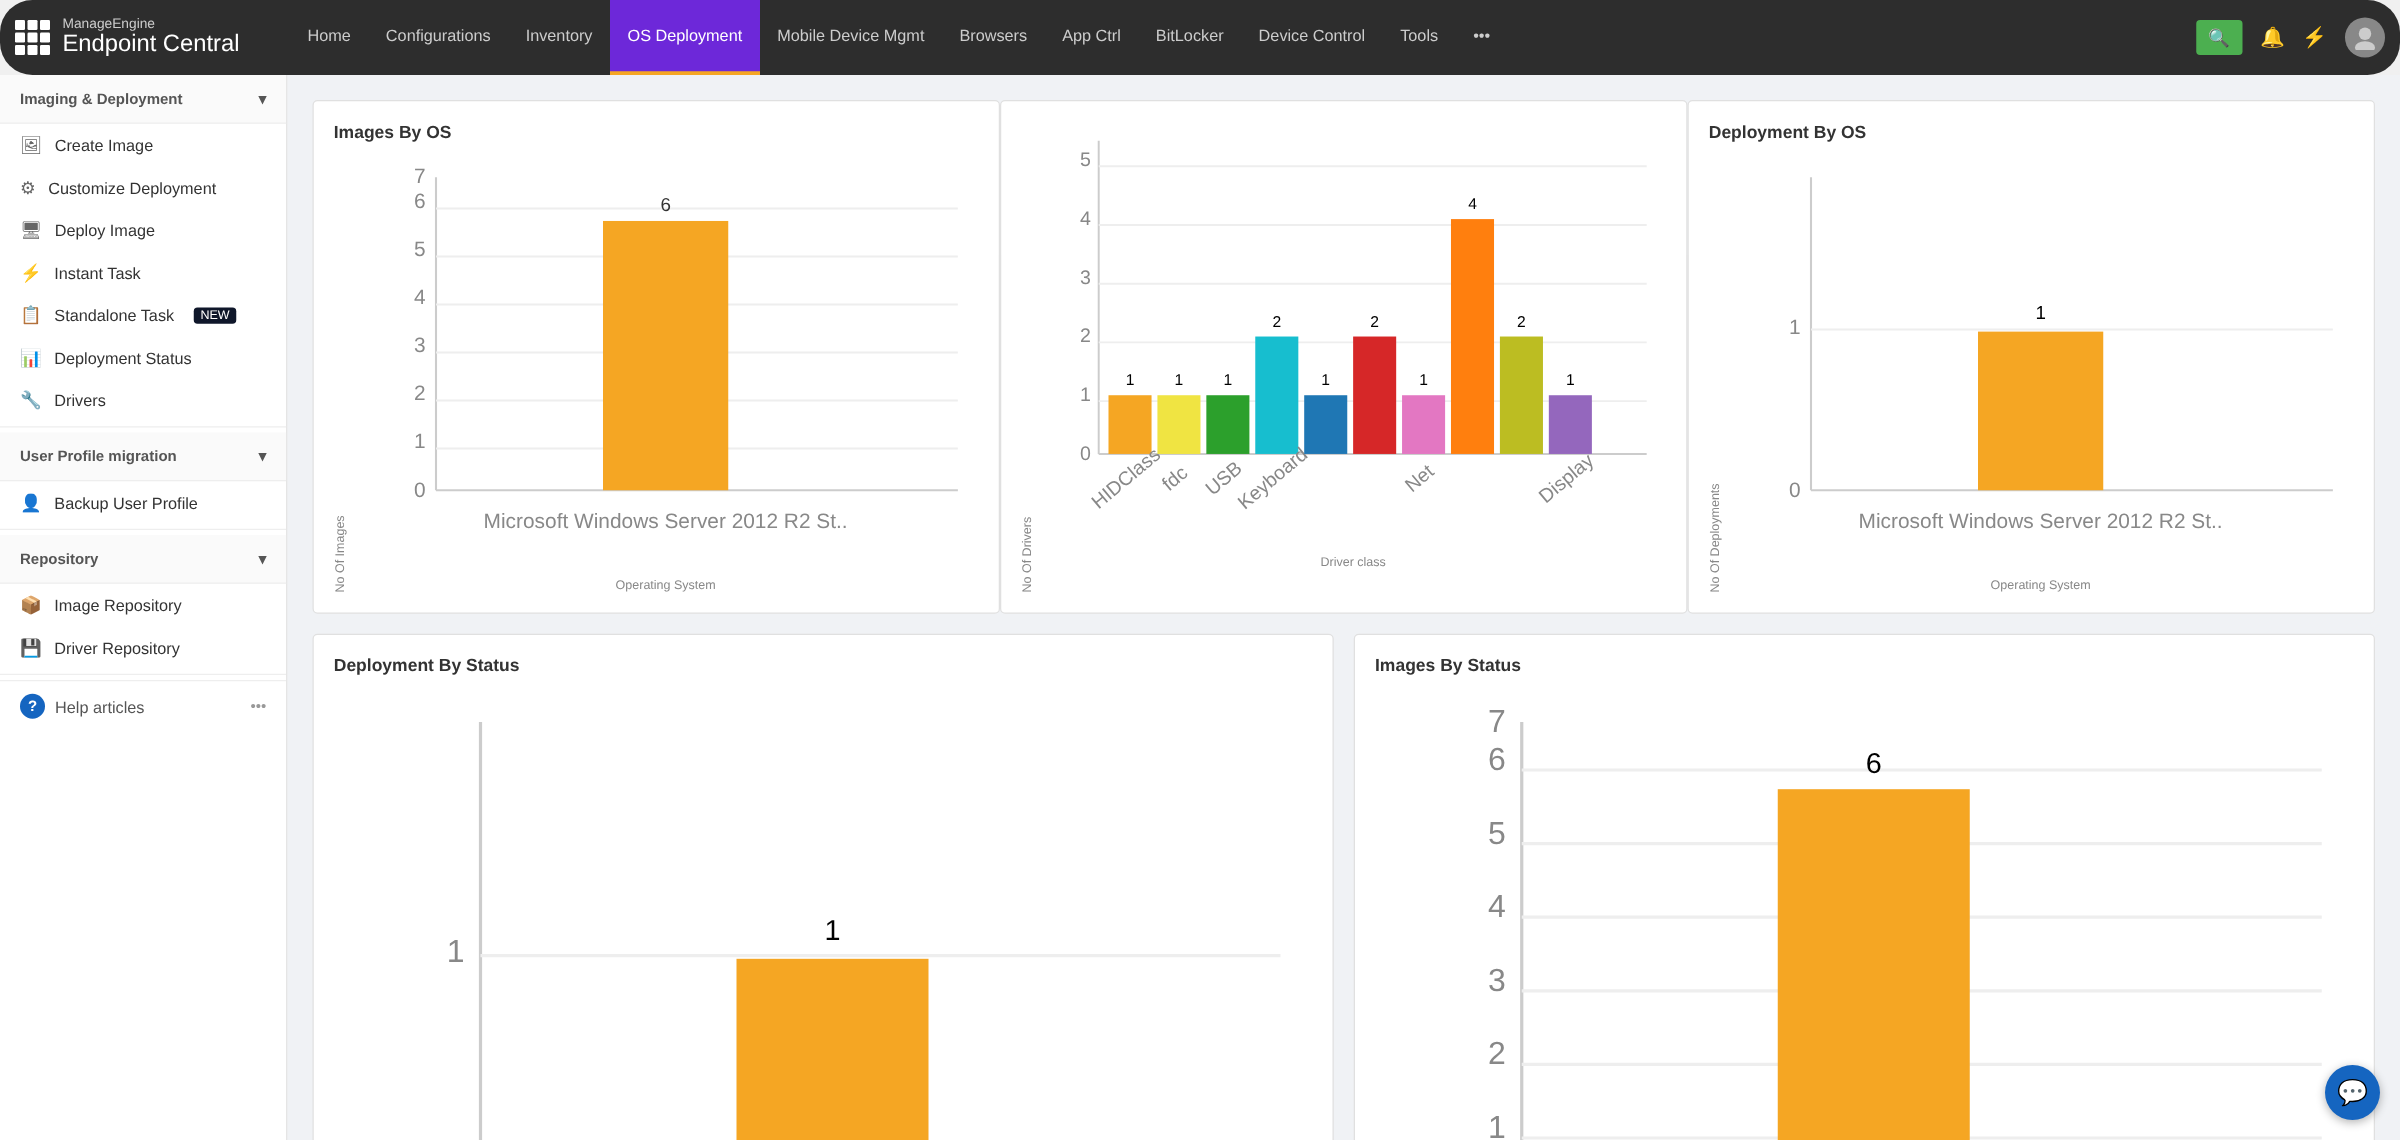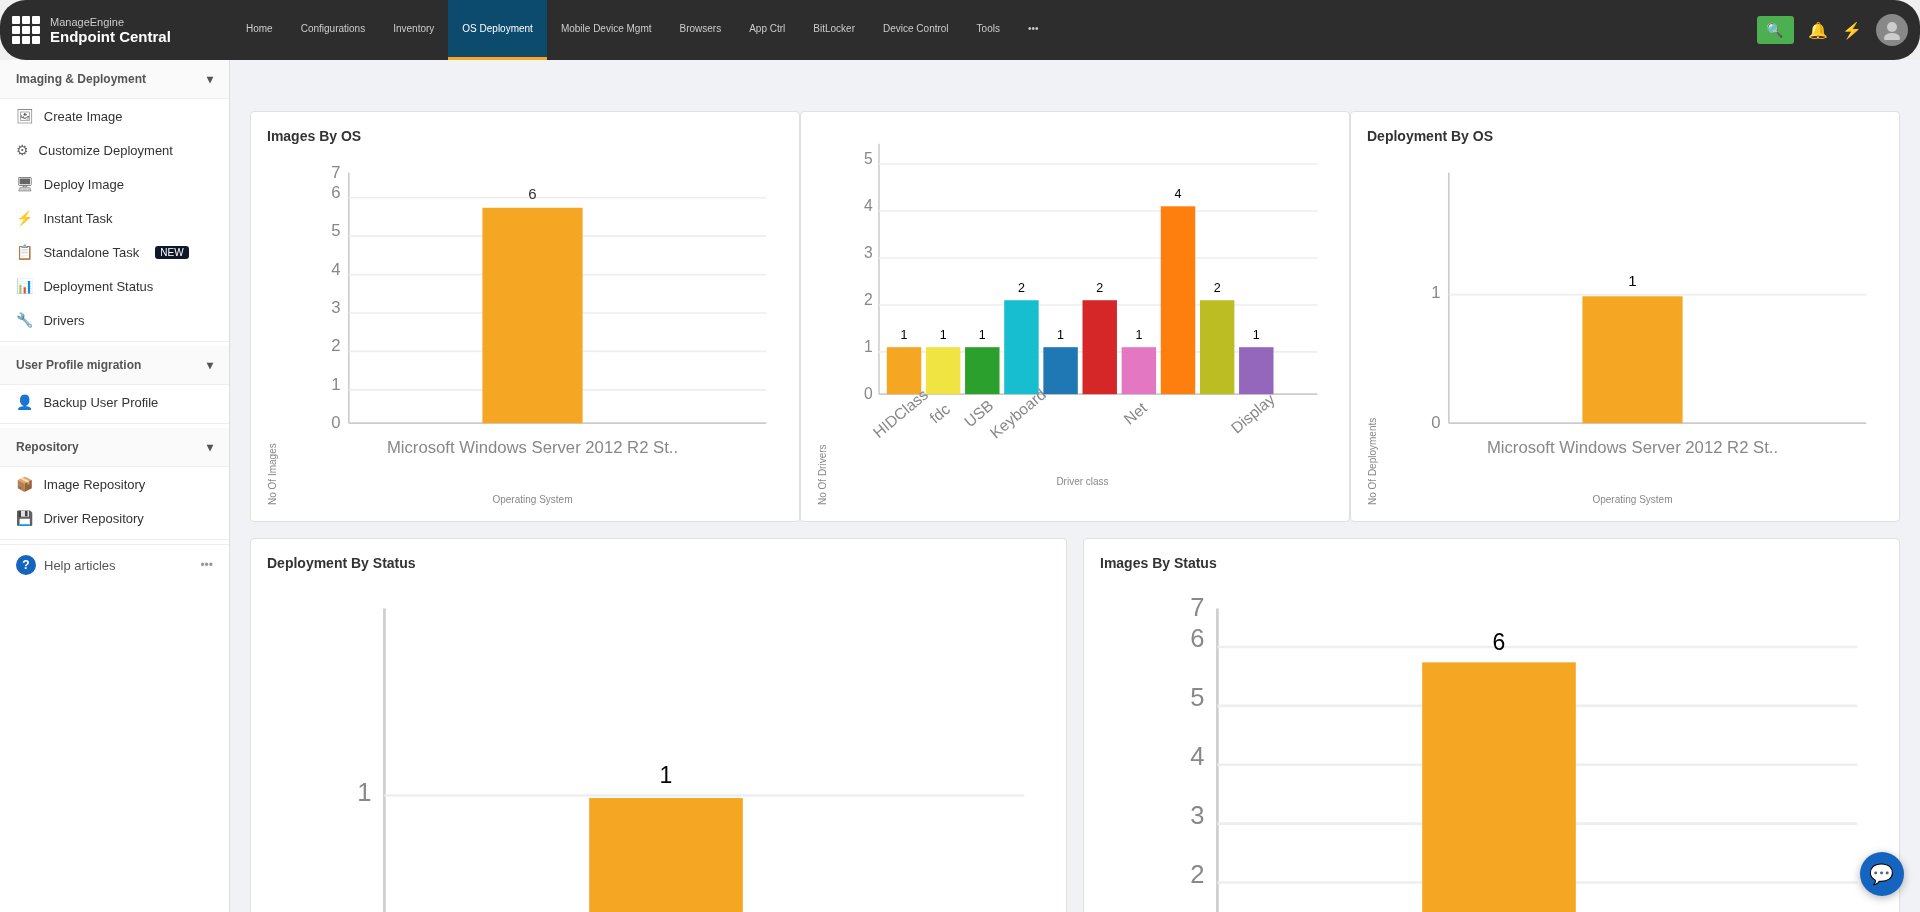--- a/index.html
+++ b/index.html
@@ -9,30 +9,30 @@
     .topbar {
       display: flex; align-items: center;
       background: #2d2d2d; height: 60px; padding: 0 12px;
       position: fixed; top: 0; left: 0; right: 0; z-index: 100; border-radius: 26px;
     }
     .topbar-logo { display: flex; align-items: center; gap: 10px; min-width: 220px; }
     .logo-grid { display: grid; grid-template-columns: repeat(3,8px); gap: 2px; }
     .logo-dot { width: 8px; height: 8px; background: #fff; border-radius: 1px; }
     .logo-text { color: #fff; }
     .logo-text .brand { font-size: 11px; color: #ccc; }
-    .logo-text .product { font-size: 15px; font-weight: 700; }
+    .logo-text .product { font-size: 19px; font-weight: 400; }
 
     
     .nav { display: flex; align-items: stretch; flex: 1; height: 60px; }
     .nav-item {
       display: flex; align-items: center; padding: 0 14px;
-      color: #ccc; font-size: 10px; cursor: pointer; white-space: nowrap;
+      color: #ccc; font-size: 13px; cursor: pointer; white-space: nowrap;
       border-bottom: 3px solid transparent; height: 100%;
     }
-    .nav-item.active { background: #0c4a6e; color: #fff; border-bottom: 3px solid #f5a623; }
+    .nav-item.active { background: #6d28d9; color: #fff; border-bottom: 3px solid #f5a623; }
     .nav-item.more { color: #ccc; }
 
     .topbar-actions { display: flex; align-items: center; gap: 14px; margin-left: auto; }
     .topbar-icon { color: #fff; font-size: 16px; cursor: pointer; }
     .search-btn { background: #4caf50; border: none; border-radius: 3px; padding: 6px 10px; color: #fff; cursor: pointer; font-size: 14px; }
     .avatar { width: 32px; height: 32px; border-radius: 50%; background: #888; display: flex; align-items: center; justify-content: center; color: #fff; }
 
     
     .layout { display: flex; margin-top: 60px; min-height: calc(100vh - 60px); }
 
@@ -47,21 +47,21 @@
       display: flex; align-items: center; gap: 10px;
       padding: 9px 16px; color: #333; cursor: pointer; font-size: 13px;
     }
     .sidebar-item .icon { font-size: 14px; color: #666; }
     .new-badge { background: #0f172a; color: #fff; font-size: 10px; padding: 1px 5px; border-radius: 3px; margin-left: 6px; }
 
     
     .main { flex: 1; padding: 20px; background: #f0f2f5; overflow-y: auto; }
 
     
-    .chart-grid { display: grid; grid-template-columns: repeat(3, 1fr); gap: 0; margin-bottom: 16px; margin-top: 31px; }
+    .chart-grid { display: grid; grid-template-columns: repeat(3, 1fr); gap: 0; margin-bottom: 16px; }
     .chart-grid-2 { display: grid; grid-template-columns: repeat(2, 1fr); gap: 16px; }
 
     .chart-card {
       background: #fff; border-radius: 4px; border: 1px solid #e0e0e0;
       padding: 16px; min-height: 300px; display: flex; flex-direction: column;
     }
     .chart-title { font-size: 14px; font-weight: 600; color: #333; margin-bottom: 12px; }
     svg.chart { width: 100%; }
 
     

